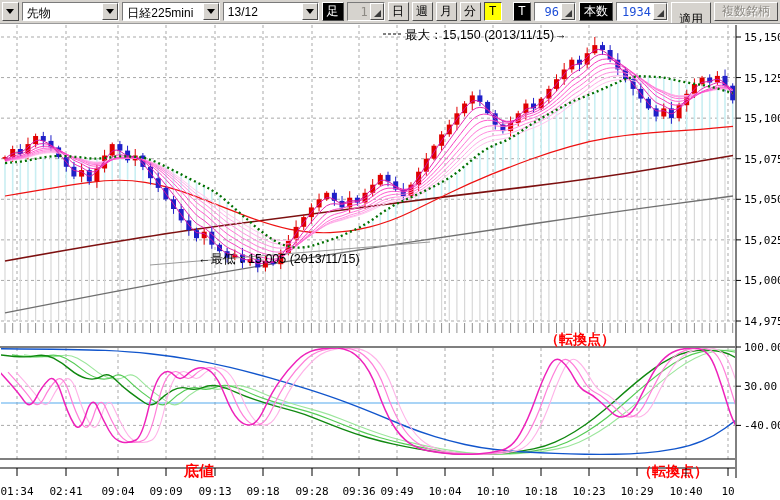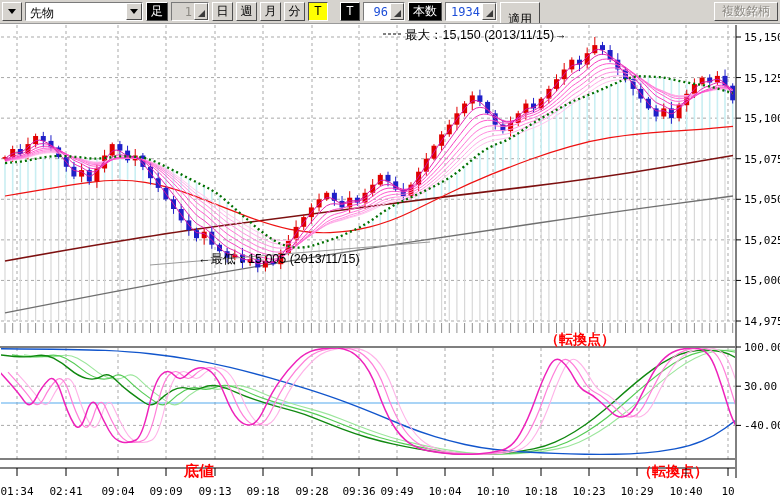--- a/index.html
+++ b/index.html
@@ -45,21 +45,33 @@
       <i></i>
     </div>
 
   <div class="combo" style="width:118px">
     <div class="cfield" style="flex:1">先物</div>
     <div class="arrowbtn">
         <i></i>
       </div>
   </div>
 
-
+  <div class="combo" style="width:118px">
+    <div class="cfield" style="flex:1">日経225mini</div>
+    <div class="arrowbtn">
+        <i></i>
+      </div>
+  </div>
+
+  <div class="combo" style="width:116px">
+    <div class="cfield" style="flex:1">13/12</div>
+    <div class="arrowbtn">
+        <i></i>
+      </div>
+  </div>
 
   <div class="btn3d btn-black">足</div>
   <div class="spin dis">
     <div class="sval" style="width:18px">1</div>
     <div class="spinbtn"></div>
   </div>
 
   <div class="btn3d" style="width:21px">日</div>
   <div class="btn3d" style="width:21px">週</div>
   <div class="btn3d" style="width:21px">月</div>

